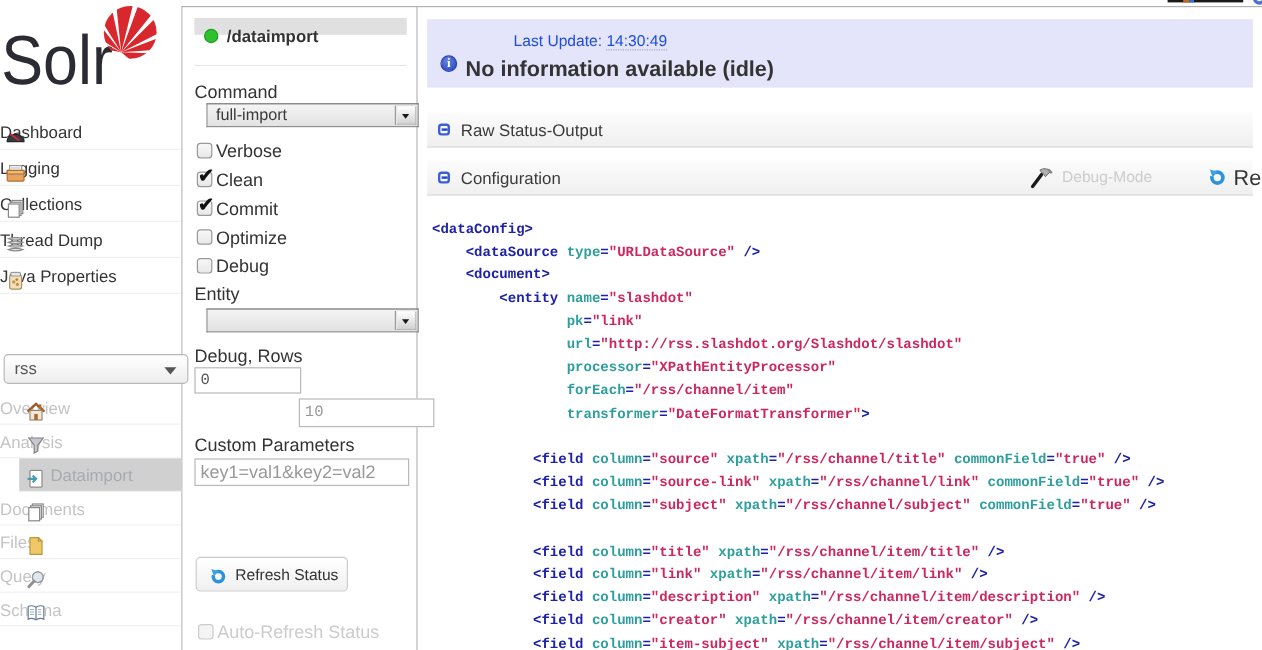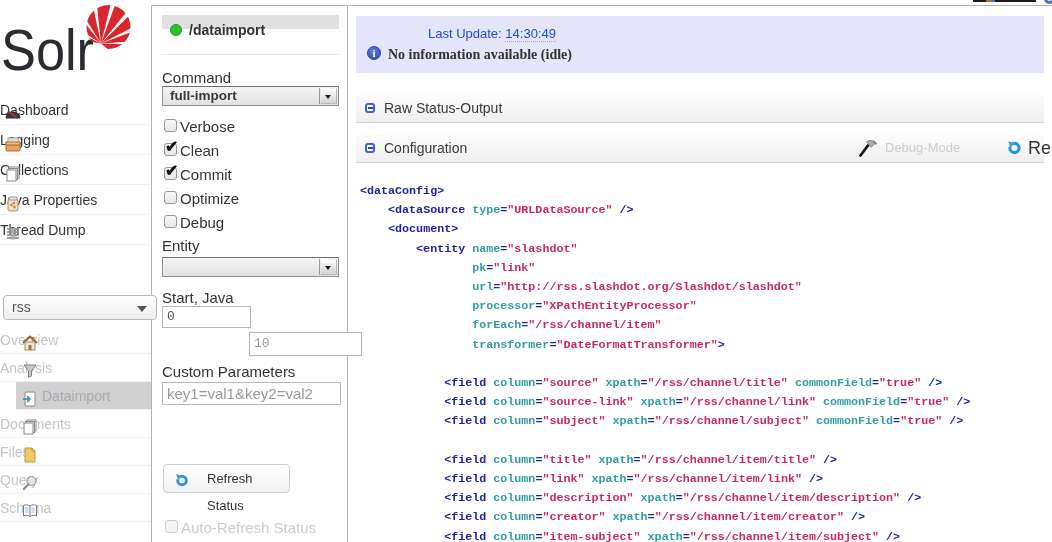--- a/index.html
+++ b/index.html
@@ -27,37 +27,37 @@
 ul.submenu li .ic { position:absolute; left:22px; top:6px; width:16px; height:16px; }
 ul.submenu li.on { background:#d0d0d0; margin-left:16px; padding-left:26px; width:135px; color:#a6aab2; }
 ul.submenu li.on .ic { left:6px; }
 
 
 #formpanel { position:absolute; left:152px; top:5px; width:196px; height:537px; border-right:1px solid #b8b8b8; }
 #fp-head { position:absolute; left:10px; top:10px; width:177px; height:14px; background:#e0e0e0; line-height:30px; font-weight:bold; font-size:14px; color:#333; padding-left:27px; }
 #fp-head .dot { position:absolute; left:8px; top:9px; width:12px; height:12px; border-radius:50%; background:#2ec12e; border:1px solid #1f9a1f; }
 #fp-sep { position:absolute; left:10px; top:49px; width:177px; height:1px; background:#e8e8e8; }
 .flabel { position:absolute; left:10px; font-size:15px; color:#333; }
-.fselect { position:absolute; left:10px; width:177px; height:20px; border:1px solid #909090; border-top-color:#707070; background:linear-gradient(#f4f4f4,#e2e2e2); font-size:13.5px; color:#3a3a3a; line-height:18px; padding-left:7px;font-weight:bold; }
+.fselect { position:absolute; left:20px; width:177px; height:20px; border:1px solid #909090; border-top-color:#707070; background:linear-gradient(#f4f4f4,#e2e2e2); font-size:13.5px; color:#3a3a3a; line-height:18px; padding-left:7px; }
 .fselect .btn { position:absolute; right:1px; top:1px; width:17px; height:16px; background:linear-gradient(#fefefe,#d2d2d2); border:1px solid #b8b8b8; border-top-color:#f8f8f8; border-left-color:#e8e8e8; box-shadow:-1px 0 0 #9a9a9a; }
 .fselect .btn:after { content:""; position:absolute; left:4px; top:6px; width:0; height:0; border-left:3.5px solid transparent; border-right:3.5px solid transparent; border-top:4.5px solid #1a1a1a; }
 .cbrow { position:absolute; left:12px; height:14px; font-size:15px; color:#333; }
 .cbox { position:absolute; left:0; top:0px; width:13px; height:13px; border:1px solid #999; border-radius:3px; background:linear-gradient(#f8f8f8,#e8e8e8); }
 .cbrow .lbl { position:absolute; left:16px; top:-1px; white-space:nowrap; }
 .cbrow .chk { position:absolute; left:1px; top:-6px; font-size:16px; color:#111; font-weight:bold; }
 .finput { position:absolute; border:1px solid #b8b8b8; background:#fff; font-size:13px; color:#333; padding-left:6px; }
 #btn-exec { position:absolute; left:11px; top:416px; width:91px; height:30px; background:linear-gradient(#2d9dde,#1272b8); border:1px solid #1064a2; border-radius:4px; color:#fff; font-size:13px; line-height:26px; padding-left:30px; }
-#btn-refresh { position:absolute; left:11px; top:459px; width:127px; height:29px; background:linear-gradient(#ffffff,#f0f0f0); border:1px solid #ccc; border-radius:4px; color:#333; font-size:13px; line-height:27px; padding-left:43px; }
+#btn-refresh { position:absolute; left:11px; top:459px; width:127px; height:29px; background:linear-gradient(#ffffff,#f0f0f0); border:1px solid #ccc; border-radius:4px; color:#333; font-size:13px; line-height:27px; padding-left:32px; }
 
 
 #main { position:absolute; left:356px; top:5px; width:688px; }
 #infobox { position:absolute; left:0; top:11px; width:688px; height:57px; background:#e4e4fb; }
 #lastupd { position:absolute; left:32px; top:10px; font-size:13px; color:#1d4ed8;margin-left:40px; }
 #lastupd .t { border-bottom:1px dotted #a8a8c0; }
-#noinfo { position:absolute; left:32px; top:31px; font-size:14px; font-weight:bold; color:#333;font-family:Liberation Serif, serif; }
+#noinfo { position:absolute; left:32px; top:31px; font-size:18px; font-weight:bold; color:#333; }
 #iicon { position:absolute; left:11px; top:30px; width:14px; height:14px; border-radius:50%; border:1px solid #2b3fb0; background:radial-gradient(circle at 40% 30%, #6080e2, #2746b8); color:#fff; font-size:11px; font-weight:bold; text-align:center; line-height:13px; font-family:"Liberation Serif",serif; }
 .hbar { position:absolute; left:0; width:688px; height:29px; background:linear-gradient(#fcfcfc,#efefef); border-bottom:1px solid #d4d4d4; font-size:14px; color:#3a3a3a; line-height:28px; padding-left:28px; }
 .hicon { position:absolute; left:9px; top:9px; width:10px; height:10px; border:2px solid #3c5ed6; border-radius:3px; background:#fdfdff; }
 .hicon:after { content:""; position:absolute; left:0.5px; top:2px; width:5px; height:2px; background:#2745cc; }
 #dbgmode { position:absolute; left:529px; top:0; color:#ccc; font-size:13px; }
 #reload { position:absolute; left:672px; top:0; color:#333; font-size:18px; }
 
 
 #code { position:absolute; left:4px; top:177px; font-family:"Liberation Mono", monospace; font-size:11.7px; line-height:19.2px; white-space:pre; font-weight:bold; }
 .tg { color:#1e22a8; }
@@ -103,34 +103,34 @@
             <rect x="3" y="2" width="10" height="7" fill="#fff" stroke="#999"></rect>
             <path d="M4 4h8M4 6h8" stroke="#bbb"></path>
             <path d="M1 6 h14 v3 h-14 z" fill="#f0b878" stroke="#b07030"></path>
           </svg></span>Logging</li>
     <li><span class="ic"><svg width="16" height="16" viewBox="0 0 16 16">
             <rect x="5" y="1" width="9" height="11" fill="#fff" stroke="#888"></rect>
             <rect x="3.5" y="2.5" width="9" height="11" fill="#f4f8fb" stroke="#888"></rect>
             <rect x="2" y="4" width="9" height="11" fill="#fff" stroke="#888"></rect>
           </svg></span>Collections</li>
     <li><span class="ic"><svg width="16" height="16" viewBox="0 0 16 16">
-            <rect x="3" y="3" width="10" height="12" rx="2" fill="#f0e0c0" stroke="#b09060"></rect>
-            <rect x="4" y="1" width="8" height="3" rx="1" fill="#e8e8e8" stroke="#999"></rect>
-            <circle cx="6.5" cy="9" r="1.4" fill="#d09040"></circle>
-            <circle cx="9.5" cy="11" r="1.4" fill="#d09040"></circle>
-            <circle cx="9" cy="7" r="1.2" fill="#c08030"></circle>
-          </svg></span>Java Properties</li>
-    <li><span class="ic"><svg width="16" height="16" viewBox="0 0 16 16">
             <g fill="#e8e8e8" stroke="#8a8a8a">
               <path d="M2 3 q6 -2 12 0 q-6 2 -12 0 z"></path>
               <path d="M2 6 q6 -2 12 0 q-6 2 -12 0 z"></path>
               <path d="M2 9 q6 -2 12 0 q-6 2 -12 0 z"></path>
               <path d="M2 12 q6 -2 12 0 q-6 2 -12 0 z"></path>
             </g>
           </svg></span>Thread Dump</li>
+    <li><span class="ic"><svg width="16" height="16" viewBox="0 0 16 16">
+            <rect x="3" y="3" width="10" height="12" rx="2" fill="#f0e0c0" stroke="#b09060"></rect>
+            <rect x="4" y="1" width="8" height="3" rx="1" fill="#e8e8e8" stroke="#999"></rect>
+            <circle cx="6.5" cy="9" r="1.4" fill="#d09040"></circle>
+            <circle cx="9.5" cy="11" r="1.4" fill="#d09040"></circle>
+            <circle cx="9" cy="7" r="1.2" fill="#c08030"></circle>
+          </svg></span>Java Properties</li>
   </ul>
   <div id="coresel">rss<span class="arr"></span></div>
   <ul class="submenu">
     <li><span class="ic"><svg width="16" height="16" viewBox="0 0 16 16">
             <path d="M1 8 L8 1.5 L15 8" fill="none" stroke="#a05a2a" stroke-width="2"></path>
             <rect x="3" y="7" width="10" height="8" fill="#f0e8d8" stroke="#998868"></rect>
             <rect x="6.5" y="10" width="3" height="5" fill="#b06a3a"></rect>
             <rect x="10.5" y="2" width="2" height="4" fill="#b06a3a"></rect>
           </svg></span>Overview</li>
     <li><span class="ic"><svg width="16" height="16" viewBox="0 0 16 16">
@@ -184,21 +184,21 @@
   <div class="cbrow" style="top:186px;">
       <span class="cbox"></span>
       <span class="lbl">Optimize</span>
     </div>
   <div class="cbrow" style="top:210px;">
       <span class="cbox"></span>
       <span class="lbl">Debug</span>
     </div>
   <div class="flabel" style="top:232px;text-align:center;">Entity</div>
   <div class="fselect" style="top:252px;">&nbsp;<span class="btn"></span></div>
-  <div class="flabel" style="top:284px;">Start, Java</div>
+  <div class="flabel" style="top:284px;">Debug, Rows</div>
   <div class="finput" style="left:10px; top:301px; width:89px; height:22px; line-height:20px; padding-left:4px; font-family:'Liberation Mono',monospace; color:#555;">0</div>
   <div class="finput" style="left:97px; top:327px; width:113px; height:24px; line-height:22px; padding-left:4px; font-family:'Liberation Mono',monospace; color:#999;">10</div>
   <div class="flabel" style="top:358px;">Custom Parameters</div>
   <div class="finput" style="left:10px; top:377px; width:179px; height:23px; line-height:21px; color:#999; font-size:15px; padding-left:4px;">key1=val1&amp;key2=val2</div>
   <div id="btn-refresh"><svg style="position:absolute;left:11px;top:8px;" width="14" height="14" viewBox="0 0 14 14">
         <circle cx="7" cy="7.5" r="4.3" stroke="#2b93dc" stroke-width="2.9" fill="none"></circle>
         <path d="M7 7.5 L0 5.6 L3.7 0 Z" fill="#fff"></path>
         <path d="M1.1 1.1 L7.5 3 L3.2 7.3 Z" fill="#3ea0e4"></path>
       </svg>Refresh Status</div>
   <div class="cbrow" style="left:13px; top:515px; color:#ccc;">

